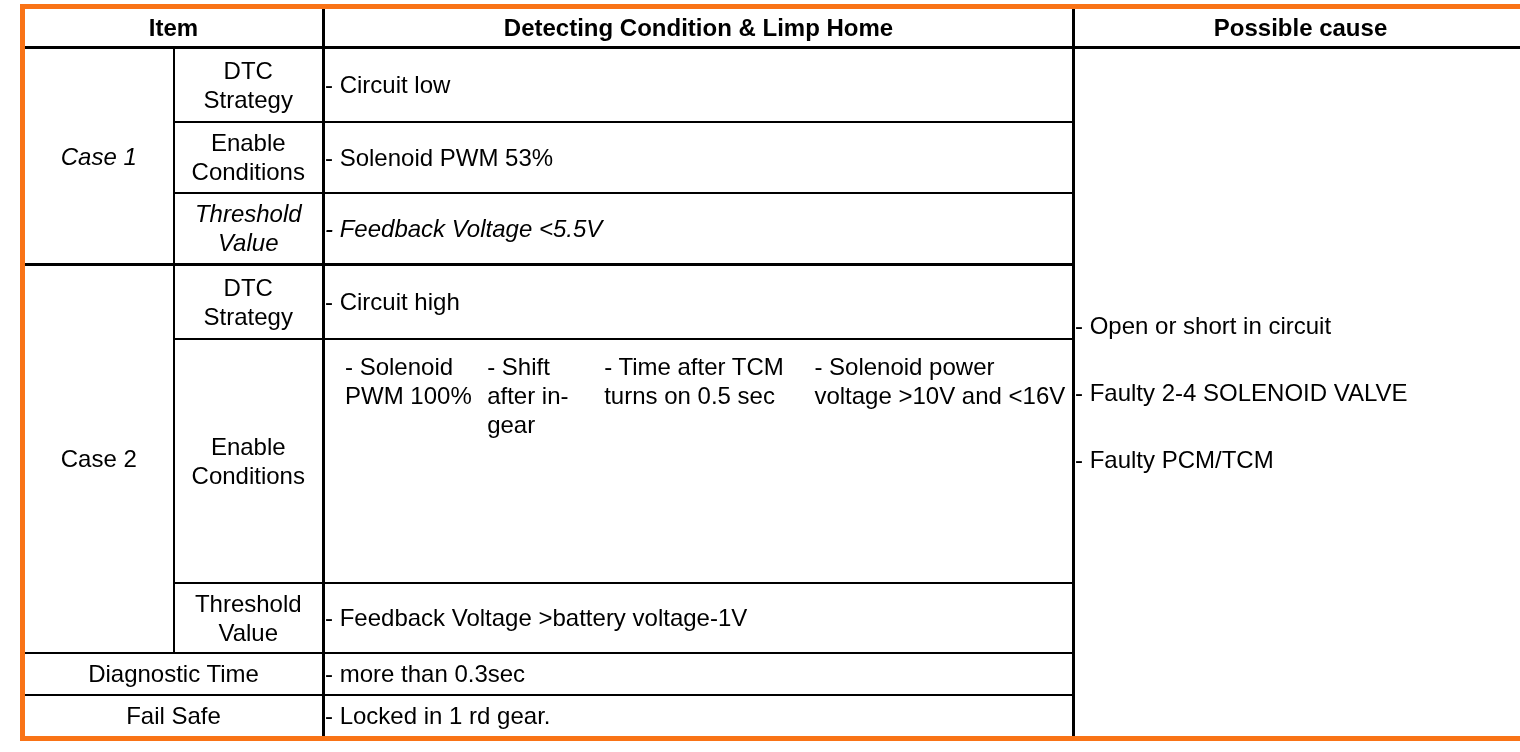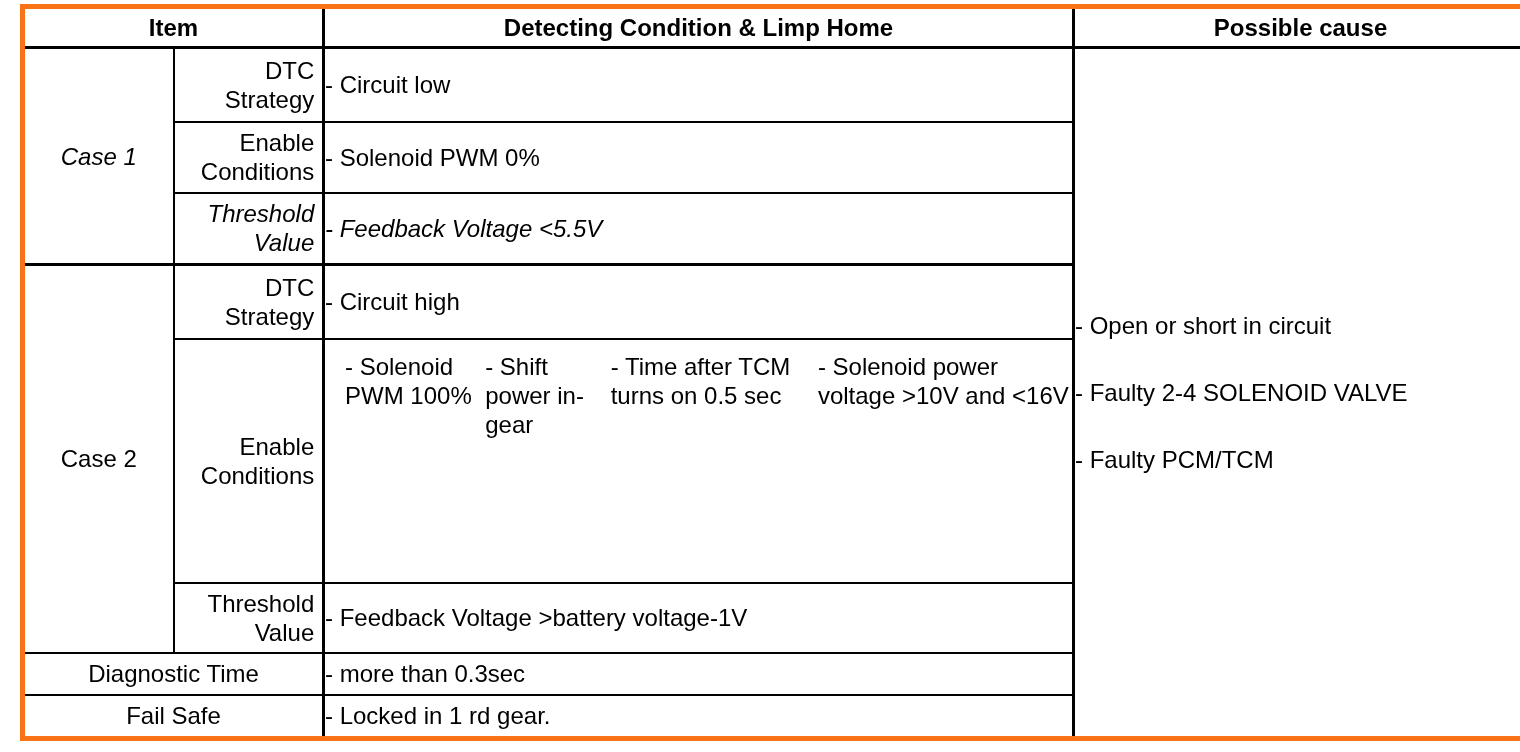--- a/index.html
+++ b/index.html
@@ -37,21 +37,21 @@
     text-align: center;
     border-bottom: 3px solid #000000;
   }
   
   .v-r3 { border-right: 3px solid #000000 !important; }
   .v-l3 { border-left: 3px solid #000000 !important; }
   
   .h-b3 { border-bottom: 3px solid #000000 !important; font-style: italic; }
 
   .case-label { text-align: center; }
-  .item-label { text-align: right; }
+  .item-label { text-align: center; }
   .item-label .wrap { max-width: 132px; margin: 0 auto; }
   .footer-item { text-align: center; }
 
   .det { text-align: left; padding-left: 20px; }
   .det-multi { padding: 0; }
   .det-multi .stack {
     height: 240px;
     display: flex;
     flex-direction: row;
     justify-content: space-between;
@@ -112,21 +112,21 @@
           <div>- Faulty PCM/TCM</div>
         </div>
       </td>
     </tr>
 
     <tr class="r-c1b">
       <td class="item-label v-r3">
         <div class="wrap">Enable Conditions</div>
       </td>
       <td class="det v-r3">
-        <div>- Solenoid PWM 0%</div>
+        <div>- Solenoid PWM 53%</div>
       </td>
     </tr>
 
     <tr class="r-c1c">
       <td class="item-label v-r3 h-b3">
         <div class="wrap">Threshold Value</div>
       </td>
       <td class="det v-r3 h-b3">
         <div>- Feedback Voltage &lt;5.5V</div>
       </td>
@@ -142,21 +142,21 @@
       </td>
     </tr>
 
     <tr class="r-c2b">
       <td class="item-label v-r3">
         <div class="wrap">Enable Conditions</div>
       </td>
       <td class="det det-multi v-r3">
         <div class="stack">
           <div>- Solenoid PWM 100%</div>
-          <div>- Shift power in-gear</div>
+          <div>- Shift after in-gear</div>
           <div>- Time after TCM turns on 0.5 sec</div>
           <div>- Solenoid power voltage &gt;10V and &lt;16V</div>
         </div>
       </td>
     </tr>
 
     <tr class="r-c2c">
       <td class="item-label v-r3">
         <div class="wrap">Threshold Value</div>
       </td>

